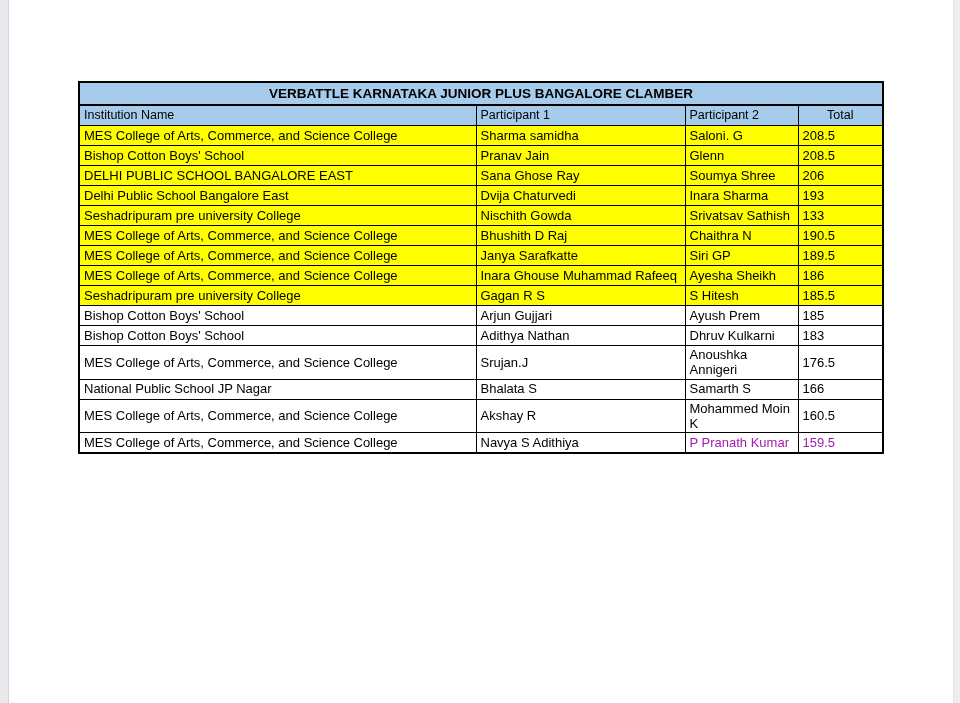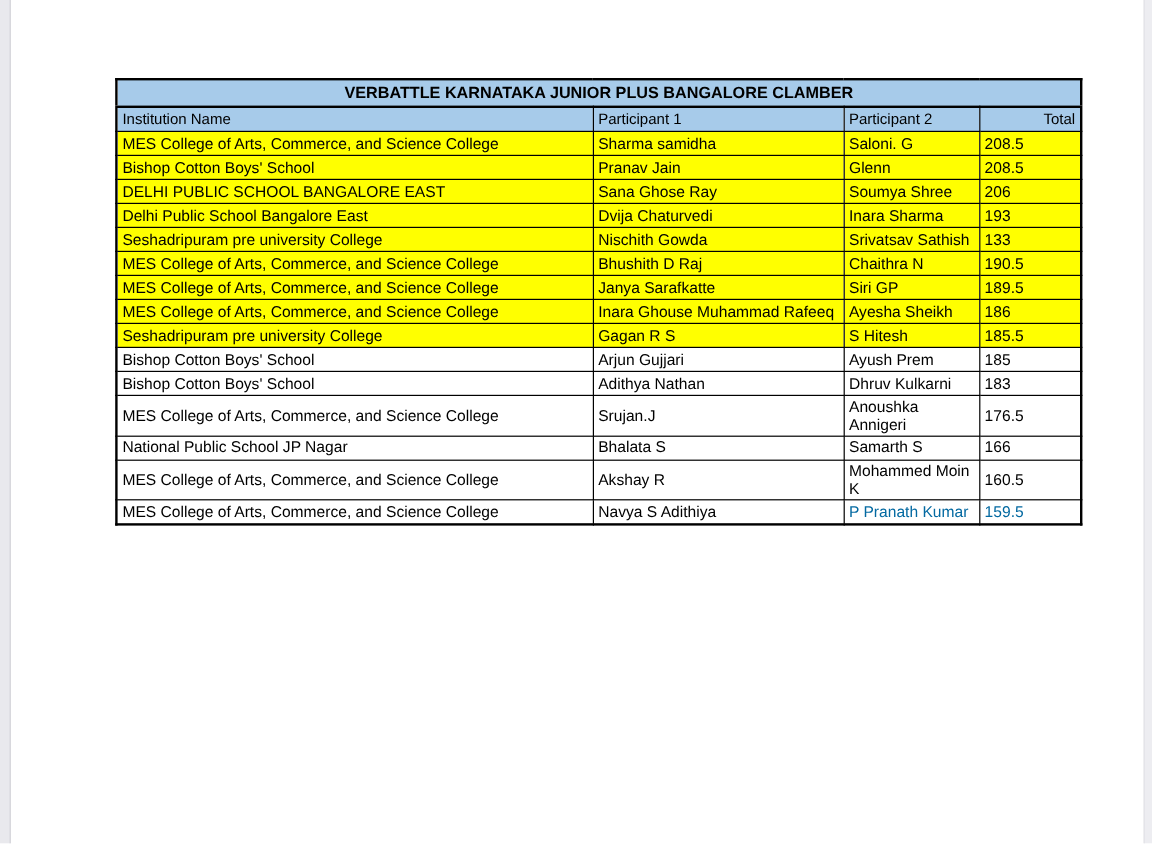--- a/index.html
+++ b/index.html
@@ -22,26 +22,25 @@
   .edge-strip-right {
     position: absolute;
     right: 0; top: 0;
     width: 6px; height: 703px;
     background: #ededf1;
     border-left: 1px solid #e2e2e6;
   }
   table.score-table {
     position: absolute;
     left: 78px;
-    top: 65px;
+    top: 81px;
     width: 804px;
     border-collapse: collapse;
     table-layout: fixed;
     border: 2px solid #000000;
-    margin-left: 18px;
   }
   .score-table th, .score-table td {
     border: 1px solid #000000;
     padding: 1px 4px;
     font-size: 13px;
     line-height: 1.18;
     color: #000000;
     overflow: hidden;
     vertical-align: middle;
     text-align: left;
@@ -55,33 +54,33 @@
     height: 19px;
     border-bottom: 2px solid #000000;
   }
   .score-table .head-row th {
     background: #a7cbea;
     font-weight: normal;
     font-size: 12.5px;
     height: 17px;
   }
   .score-table .head-row th.total-col {
-    text-align: right;
+    text-align: center;
   }
   .score-table tbody tr {
     height: 20px;
   }
   .score-table tbody tr.hl td {
     background: #ffff00;
   }
   .score-table td.total-cell {
     text-align: left;
   }
   .score-table td.muted {
-    color: #0369a1;
+    color: #a21caf;
   }
 </style>
 </head>
 <body>
 
 <div class="edge-strip-left"></div>
 <div class="edge-strip-right"></div>
 
 <table class="score-table">
   <colgroup>

